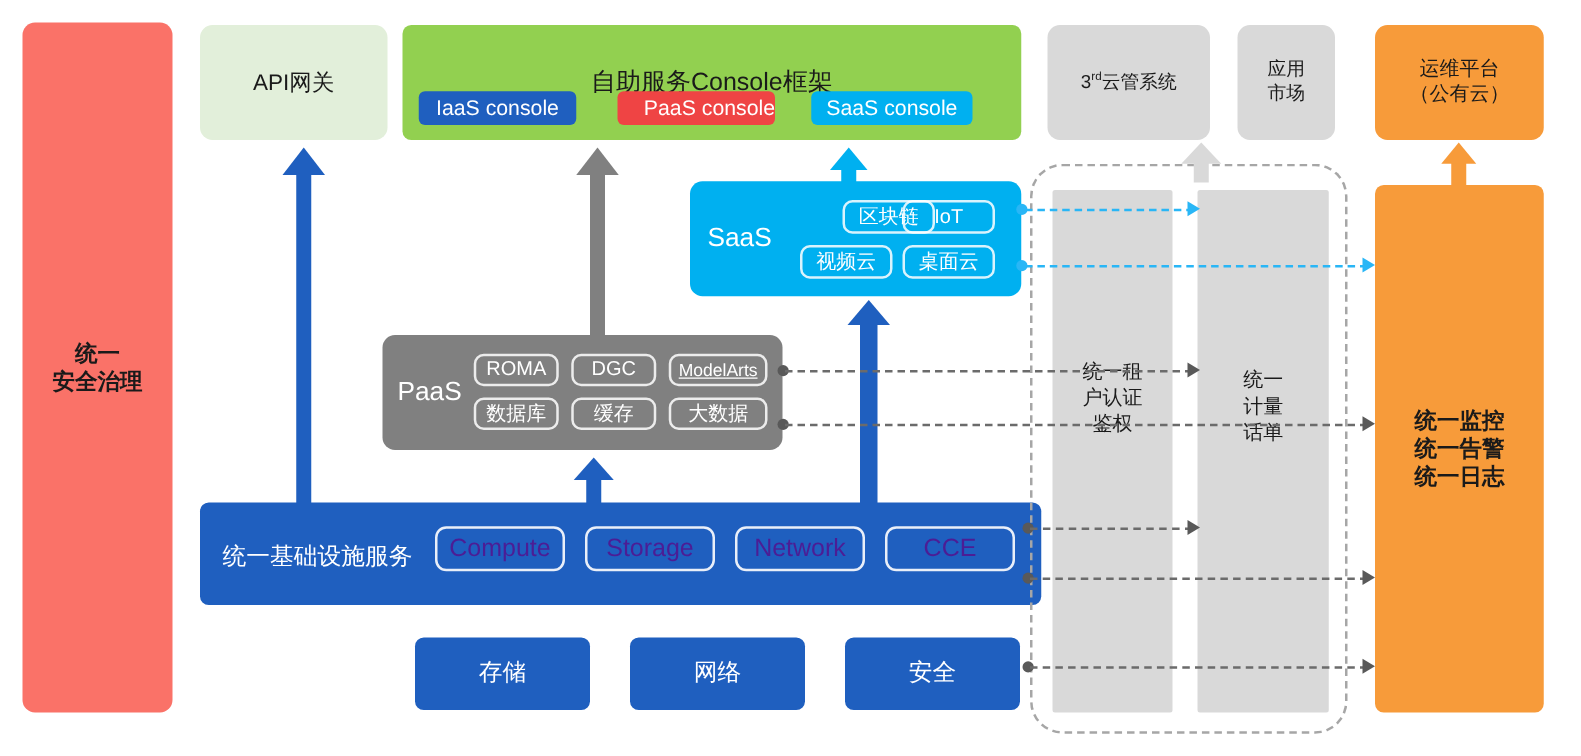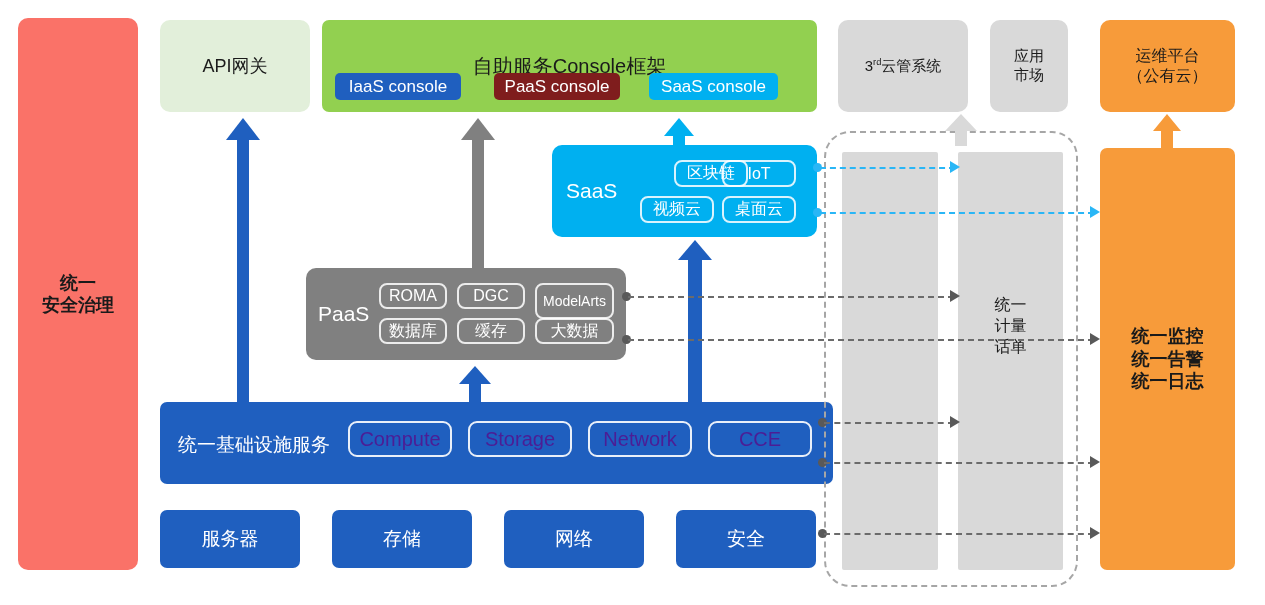--- a/index.html
+++ b/index.html
@@ -13,21 +13,21 @@
   .red{background:#fa7268;color:#1a1a1a;font-size:18px;font-weight:700;}
 
   
   .apigw{background:#e2efda;color:#1a1a1a;font-size:18px;}
 
   
   .console-frame{background:#92d050;flex-direction:column;justify-content:center;}
   .console-title{color:#1a1a1a;font-size:20px;font-weight:400;}
   .chip{position:absolute;display:flex;align-items:center;justify-content:center;color:#fff;font-size:17px;border-radius:5px;box-sizing:border-box;}
   .chip-iaas{background:#1f5fbf;}
-  .chip-paas{background:#7f1d1d;}
+  .chip-paas{background:#ef4444;justify-content:flex-end;}
   .chip-saas{background:#00b0f0;}
 
   
   .gray-card{background:#d9d9d9;color:#1a1a1a;font-size:15px;}
 
   
   .orange{background:#f79b3a;color:#1a1a1a;font-size:16px;}
   .orange-tall{background:#f79b3a;color:#1a1a1a;font-size:18px;font-weight:700;}
 
   
@@ -138,21 +138,21 @@
   </div>
 
   <div class="box rnd paas" style="left:306px;top:268px;width:320px;height:92px;"></div>
   <div class="paas-label" style="left:318px;top:302px;width:70px;">PaaS</div>
   <div class="sub-chip" style="left:379px;top:283px;width:68px;height:26px;">
     <span>ROMA</span>
   </div>
   <div class="sub-chip" style="left:457px;top:283px;width:68px;height:26px;">
     <span>DGC</span>
   </div>
-  <div class="sub-chip" style="left:535px;top:283px;width:79px;height:36px;font-size:14px;">
+  <div class="sub-chip" style="left:535px;top:283px;width:79px;height:26px;font-size:14px;text-decoration:underline;">
     <span>ModelArts</span>
   </div>
   <div class="sub-chip" style="left:379px;top:318px;width:68px;height:26px;">
     <span>数据库</span>
   </div>
   <div class="sub-chip" style="left:457px;top:318px;width:68px;height:26px;">
     <span>缓存</span>
   </div>
   <div class="sub-chip" style="left:535px;top:318px;width:79px;height:26px;">
     <span>大数据</span>
@@ -166,36 +166,38 @@
   <div class="infra-chip" style="left:468px;top:421px;width:104px;height:36px;">
     <span>Storage</span>
   </div>
   <div class="infra-chip" style="left:588px;top:421px;width:104px;height:36px;">
     <span>Network</span>
   </div>
   <div class="infra-chip" style="left:708px;top:421px;width:104px;height:36px;">
     <span>CCE</span>
   </div>
 
-  <div class="box rnd-s hw" style="left:160px;top:510px;width:140px;height:58px;">
-    <span>服务器</span>
-  </div>
   <div class="box rnd-s hw" style="left:504px;top:510px;width:140px;height:58px;">
     <span>网络</span>
   </div>
   <div class="box rnd-s hw" style="left:332px;top:510px;width:140px;height:58px;">
     <span>存储</span>
   </div>
   <div class="box rnd-s hw" style="left:676px;top:510px;width:140px;height:58px;">
     <span>安全</span>
   </div>
 
   <div class="dash-wrap" style="left:824px;top:131px;width:254px;height:456px;"></div>
   <div class="gcol" style="left:842px;top:152px;width:96px;height:418px;"></div>
   <div class="gcol" style="left:958px;top:152px;width:105px;height:418px;"></div>
+  <div class="gcol-label" style="left:842px;top:287px;width:96px;">
+    <div>统一租</div>
+    <div>户认证</div>
+    <div>鉴权</div>
+  </div>
   <div class="gcol-label" style="left:958px;top:294px;width:105px;">
     <div>统一</div>
     <div>计量</div>
     <div>话单</div>
   </div>
 
   <div class="barrow" style="left:226px;top:118px;width:34px;height:286px;">
     <div class="shaft" style="width:12px;height:268px;background:#1f5fbf;"></div>
     <div class="head" style="border-width:0 17px 22px 17px;border-bottom-color:#1f5fbf;"></div>
   </div>

